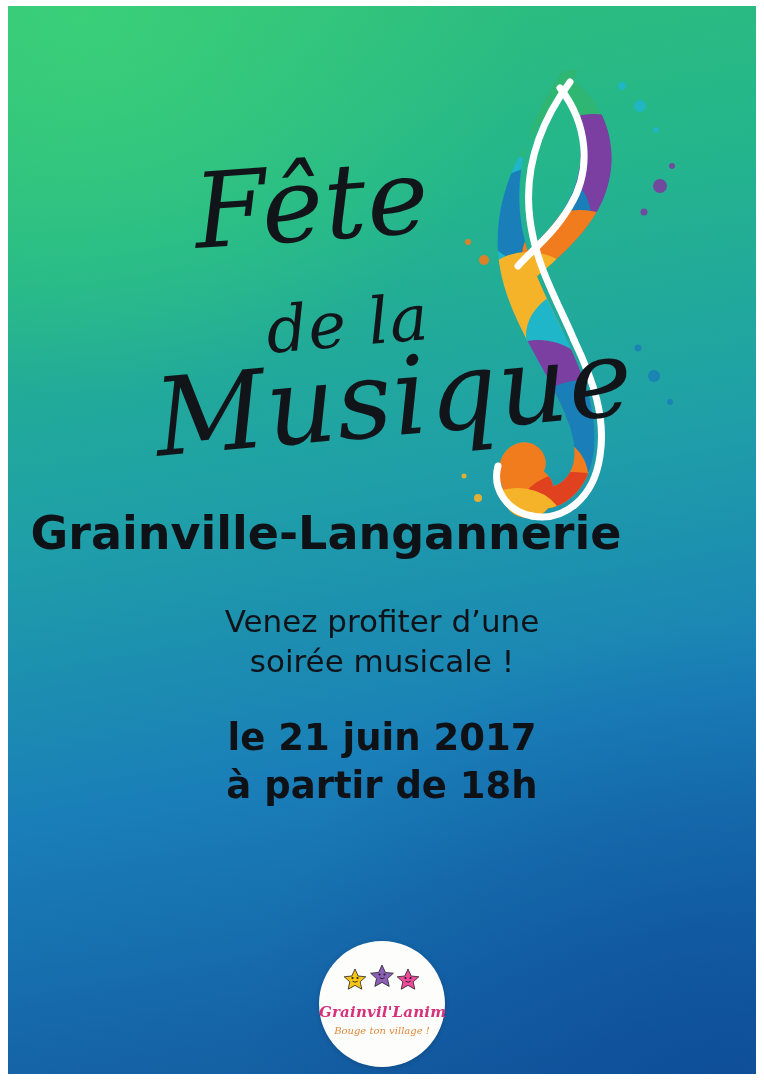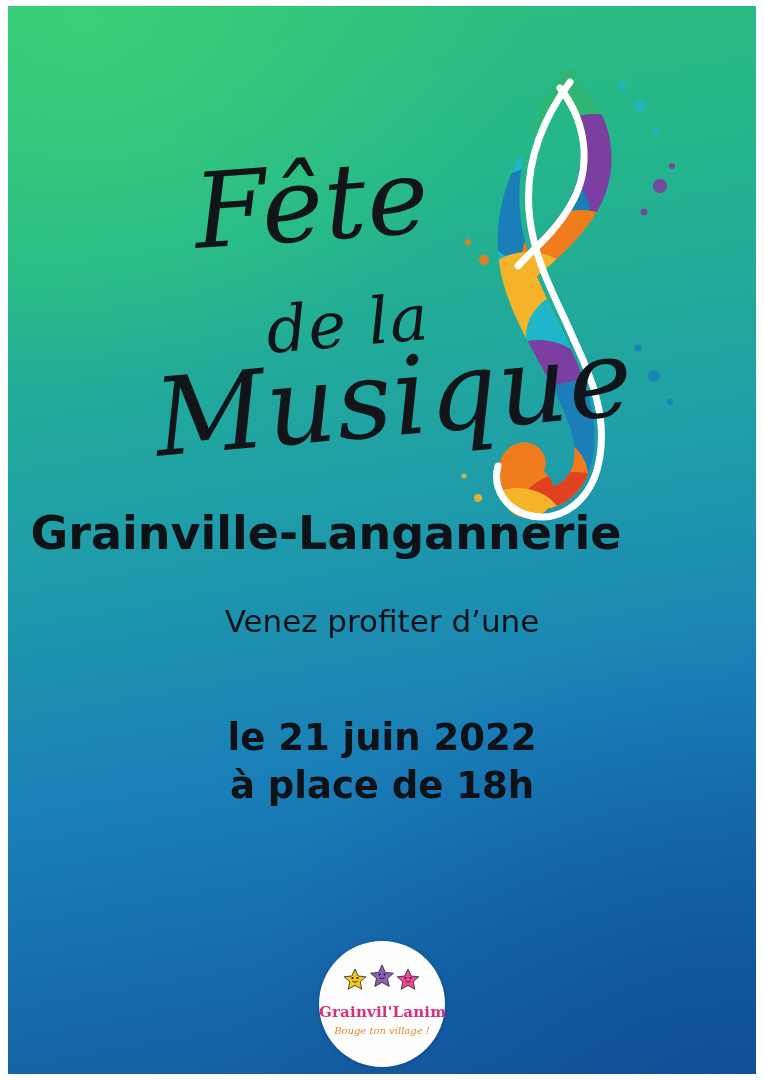--- a/index.html
+++ b/index.html
@@ -179,20 +179,21 @@
     height: 42px;
   }
   #logo-stars svg { display: block; margin: 0 auto; }
   #logo-name {
     position: absolute;
     left: 0;
     top: 62px;
     width: 126px;
     text-align: center;
     font-family: "DejaVu Serif", serif;
+    font-style: italic;
     font-weight: 700;
     font-size: 15px;
     color: #d6317a;
     letter-spacing: 0.2px;
   }
   #logo-tagline {
     position: absolute;
     left: 0;
     top: 84px;
     width: 126px;
@@ -282,25 +283,26 @@
   <div id="headline">
     <div id="title-fete" class="script">Fête</div>
     <div id="title-dela" class="script">de la</div>
     <div id="title-musique" class="script">Musique</div>
   </div>
 
   <div id="town-name">Grainville-Langannerie</div>
 
   <div id="invite">
     <span class="line">Venez profiter d’une</span>
+    <span class="line">soirée musicale !</span>
   </div>
 
   <div id="date-block">
-    <span class="line">le 21 juin 2022</span>
-    <span class="line">à place de 18h</span>
+    <span class="line">le 21 juin 2017</span>
+    <span class="line">à partir de 18h</span>
   </div>
 
 
   <div id="logo">
     <div id="logo-stars">
       <svg width="90" height="40" viewBox="0 0 90 40" xmlns="http://www.w3.org/2000/svg" aria-hidden="true">
         <g stroke="#222" stroke-width="0.8">
           <path d="M18 8 L21.2 15 L28.8 15.8 L23.2 20.8 L24.8 28.2 L18 24.4 L11.2 28.2 L12.8 20.8 L7.2 15.8 L14.8 15 Z" fill="#f5c518"></path>
           <path d="M45 4 L48.4 11.4 L56.4 12.2 L50.5 17.6 L52.2 25.4 L45 21.4 L37.8 25.4 L39.5 17.6 L33.6 12.2 L41.6 11.4 Z" fill="#8e5fb8"></path>
           <path d="M71 8 L74.2 15 L81.8 15.8 L76.2 20.8 L77.8 28.2 L71 24.4 L64.2 28.2 L65.8 20.8 L60.2 15.8 L67.8 15 Z" fill="#ef4a9b"></path>

